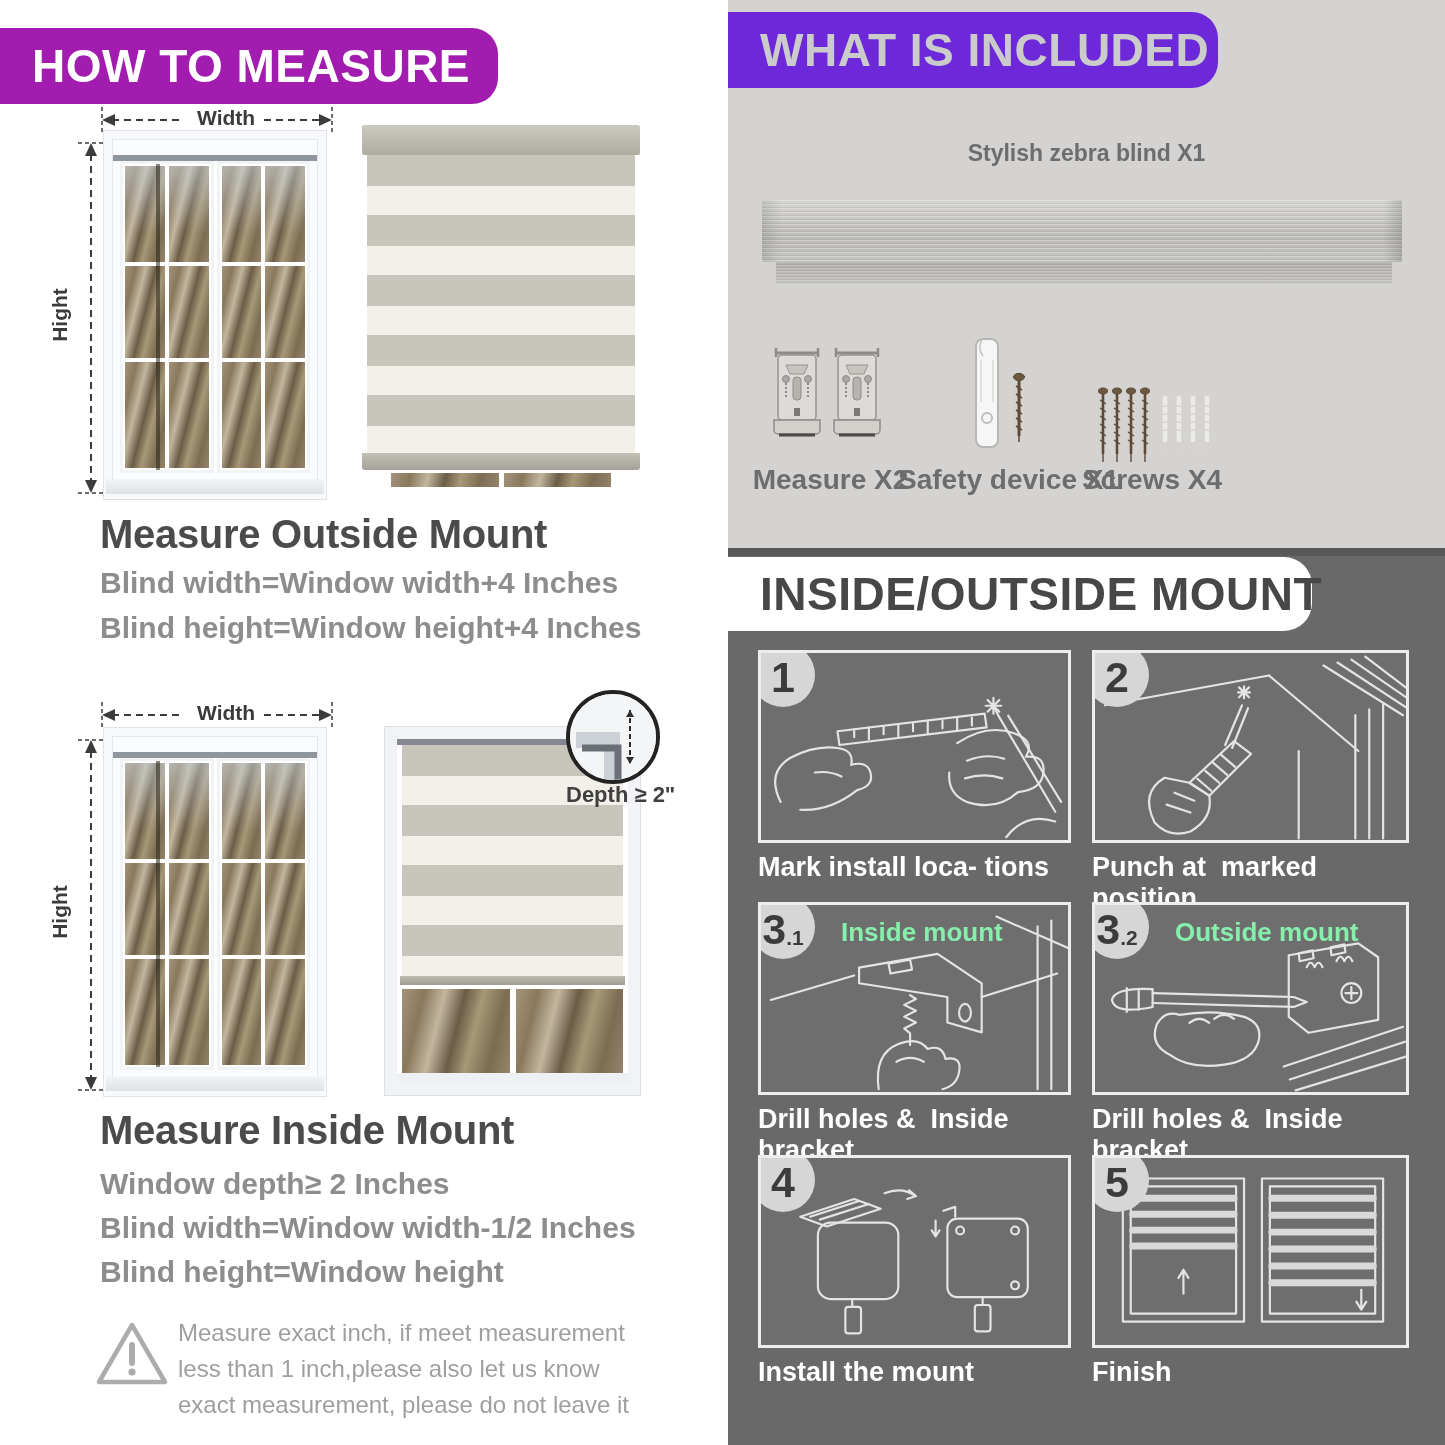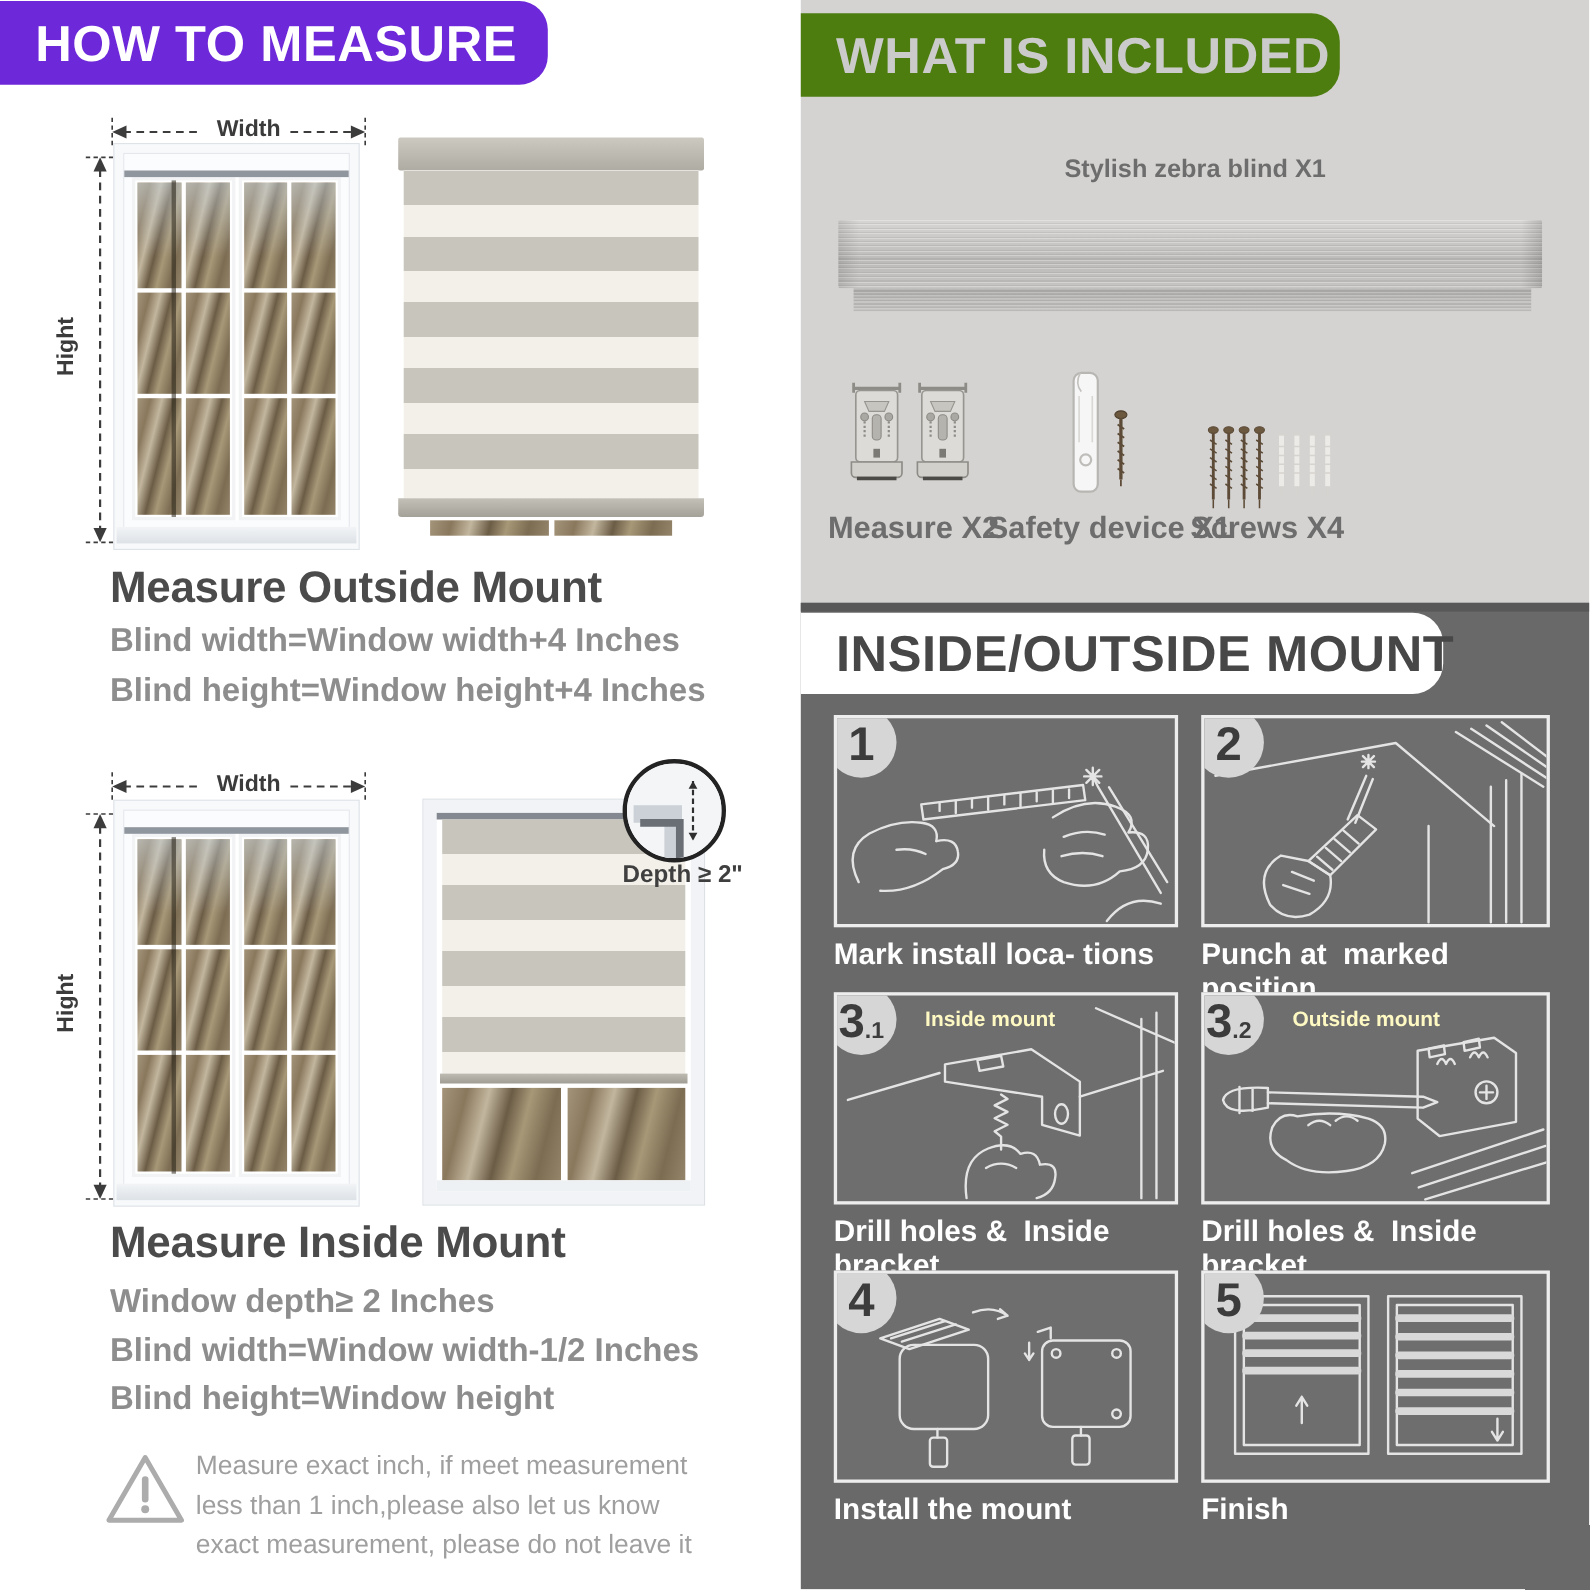--- a/index.html
+++ b/index.html
@@ -6,22 +6,22 @@
     --ref: linear-gradient(104deg,#a3947a 0%,#8a785d 18%,#c2b69e 34%,#6b5c46 50%,#a79878 64%,#7c6c52 82%,#93846a 100%);
     --fab: repeating-linear-gradient(180deg,#c8c6bc 0px,#c8c6bc 31px,#f2f0e9 31px,#f2f0e9 60px);
   }
   html,body{margin:0;padding:0;background:#fff;}
   #canvas{position:relative;width:1445px;height:1445px;background:#fff;overflow:hidden;
           font-family:"Liberation Sans",sans-serif;}
   .abs{position:absolute;}
   
   .banner{position:absolute;height:76px;line-height:76px;font-weight:700;font-size:46px;
           border-radius:0 26px 26px 0;padding-left:32px;letter-spacing:.5px;white-space:nowrap;}
-  #banner-left{left:0;top:1px;width:466px;background:#6d28d9;color:#ffffff;}
-  #banner-included{left:728px;top:12px;width:458px;background:#4d7c0f;color:#cbcbcb;}
+  #banner-left{left:0;top:28px;width:466px;background:#a21caf;color:#ffffff;}
+  #banner-included{left:728px;top:12px;width:458px;background:#6d28d9;color:#cbcbcb;}
   #banner-mount{left:728px;top:557px;width:552px;height:74px;line-height:74px;background:#ffffff;color:#474747;border-radius:0 28px 28px 0;}
   
   #right-top{left:728px;top:0;width:717px;height:548px;background:#d4d3d1;}
   #right-bottom{left:728px;top:548px;width:717px;height:897px;background:#696969;}
   #right-shadowline{left:728px;top:548px;width:717px;height:8px;background:#585858;}
   
   .h1{position:absolute;font-weight:700;font-size:40px;color:#4b4b4b;letter-spacing:-.3px;white-space:nowrap;}
   .sub{position:absolute;font-weight:700;font-size:30px;color:#8d8d8d;white-space:nowrap;}
   .dim-label{position:absolute;font-weight:700;font-size:21px;color:#3b3b3b;background:#fff;padding:0 7px;white-space:nowrap;}
   .rot{transform:translate(-50%,-50%) rotate(-90deg);background:transparent;padding:0;}
@@ -65,21 +65,21 @@
     background:repeating-linear-gradient(180deg,rgba(255,255,255,.18) 0 1px,rgba(0,0,0,.05) 2px 3px),
                linear-gradient(180deg,#aeadab,#c4c3c1);}
   
   .step{position:absolute;}
   .panel{position:relative;height:187px;border:3px solid #ededed;background:#6e6e6e;overflow:hidden;}
   .panel svg.art{position:absolute;inset:0;width:100%;height:100%;}
   .badge{position:absolute;top:-10px;left:-10px;width:64px;height:64px;border-radius:50%;background:#d6d6d6;
          display:flex;align-items:center;justify-content:center;color:#3c3c3c;font-weight:700;}
   .bnum{font-size:43px;margin-top:4px;}
   .bsub{font-size:21px;margin-top:22px;}
-  .mount-type{position:absolute;left:80px;top:12px;color:#fef9c3;font-weight:700;font-size:19px;white-space:nowrap;}
+  .mount-type{position:absolute;left:80px;top:12px;color:#86efac;font-weight:700;font-size:26px;white-space:nowrap;}
   .caption{margin-top:9px;color:#ffffff;font-weight:700;font-size:27px;white-space:pre-wrap;}
   .lineart{stroke:#e4e4e4;stroke-width:2.2;fill:none;stroke-linecap:round;stroke-linejoin:round;}
 </style>
 </head>
 <body>
 
 <div id="canvas">
 
   <div id="right-top" class="abs"></div>
   <div id="right-bottom" class="abs"></div>

